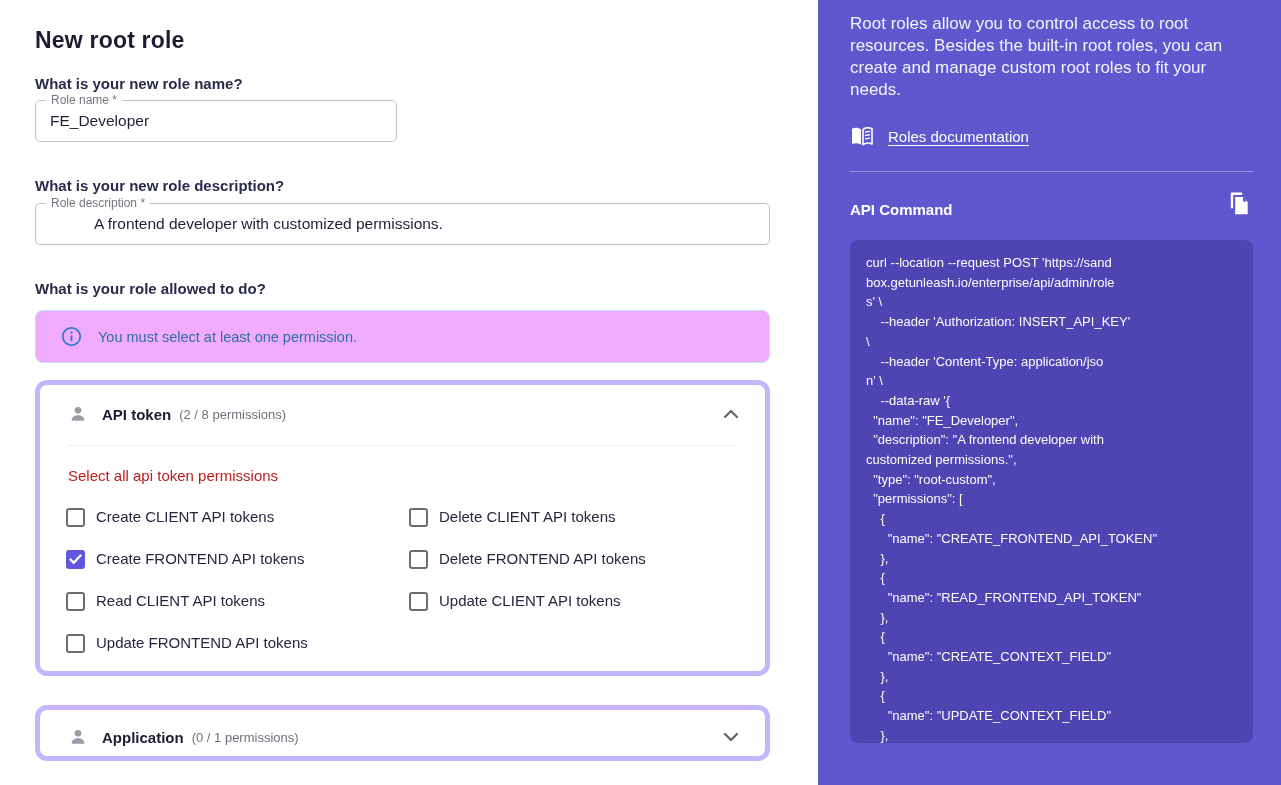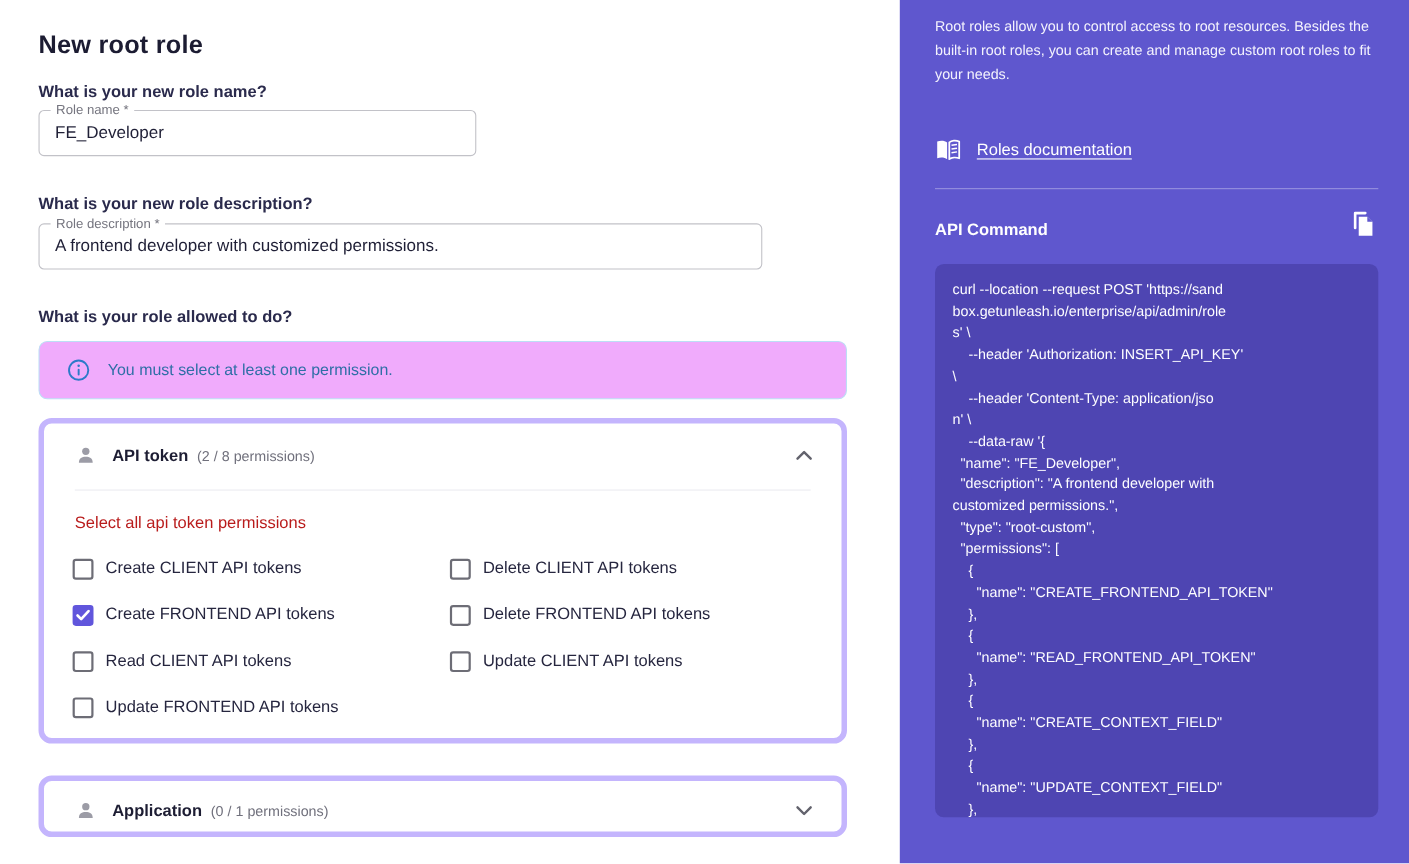--- a/index.html
+++ b/index.html
@@ -14,22 +14,22 @@
   
   .left-panel { position:absolute; left:0; top:0; width:818px; height:785px; background:#fff; }
   .page-title {
     position:absolute; left:35px; top:27px;
     font-size:23px; font-weight:700; color:#1c1c32; letter-spacing:.2px;
   }
   .question { position:absolute; left:35px; font-size:15px; font-weight:700; color:#2a2a4c; }
   .q1 { top:75px; } .q2 { top:177px; } .q3 { top:280px; }
 
   .field { position:absolute; left:35px; border:1px solid #c2c2c8; border-radius:5px; background:#fff; }
-  .field-1 { top:100px; width:398px; height:42px; }
-  .field-2 { top:203px; width:658px; height:42px; }
+  .field-1 { top:100px; width:362px; height:42px; }
+  .field-2 { top:203px; width:735px; height:42px;padding-left:44px; }
   .field-label {
     position:absolute; top:-8px; left:10px; background:#fff; padding:0 5px;
     font-size:12px; color:#75757f; line-height:14px;
   }
   .field input {
     width:100%; height:100%; border:none; outline:none; background:transparent;
     padding:0 14px; font-size:15.5px; color:#1f1f36;
     font-family:"Liberation Sans", sans-serif;
   }
 
@@ -71,21 +71,21 @@
   .cb-box.checked { background:#6156dc; border-color:#6156dc; }
   .cb-label { margin-left:11px; font-size:15px; color:#26263f; }
 
   
   .sidebar {
     position:absolute; left:818px; top:0; width:463px; height:785px;
     background:#5f57ce; color:#fff;
   }
   .sidebar-intro {
     position:absolute; left:32px; top:13px; width:396px;
-    font-size:13px; line-height:22px; color:#f4f3fd;
+    font-size:17px; line-height:22px; color:#f4f3fd;
   }
   .docs-row { position:absolute; left:32px; top:126px; display:flex; align-items:center; }
   .docs-link {
     margin-left:14px; font-size:15px; color:#ffffff; text-decoration:underline;
     text-underline-offset:3px; cursor:pointer;
   }
   .sidebar-divider {
     position:absolute; left:32px; top:171px; width:403px; height:1px;
     background:rgba(255,255,255,.35);
   }

